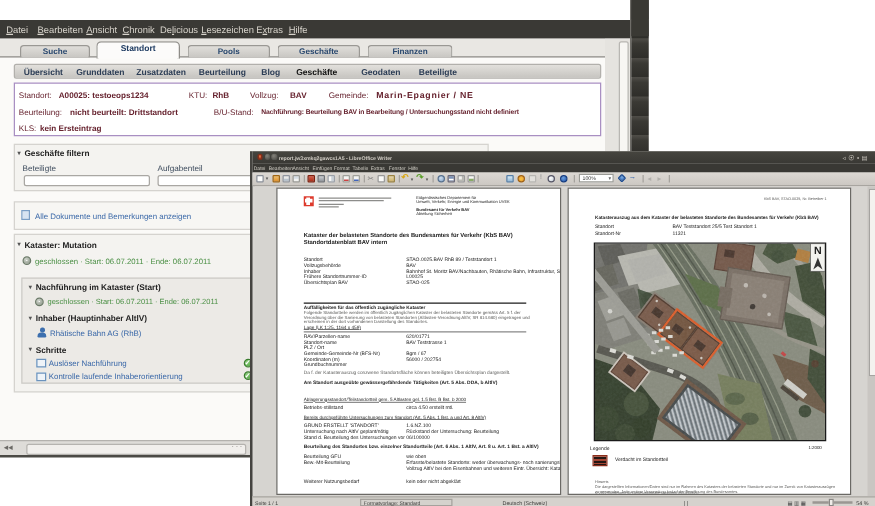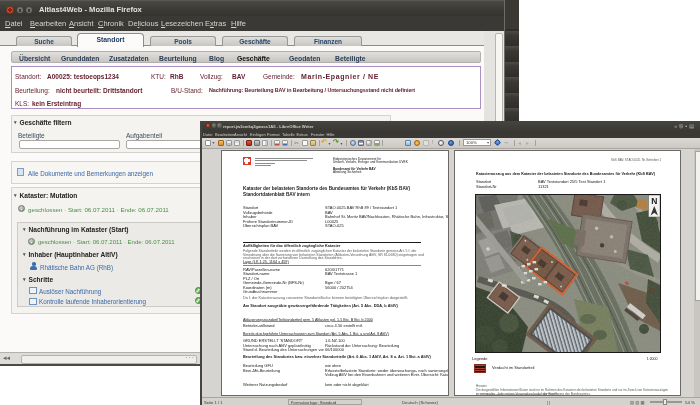--- a/index.html
+++ b/index.html
@@ -54,26 +54,20 @@
 #lovst{position:absolute;left:.5px;top:2px;width:7px;height:150px;background:#f4f2ef;border:1px solid#a5a3a0}
 #lost{position:absolute;left:0;top:275.5px;width:100%;height:8.5px;background:#d5d2cd;border-top:1px solid#a8a5a0}
 #lost .c{position:absolute;top:2px;font-size:4.3px;color:#3c3c3a}
 .bar{position:absolute;background:#8d8d8b;height:1.2px}
 .blk{position:absolute;background:#1c1c1c}
 .pgt{color:#1a1a1a}
 .gt{color:#5a5a58}
 </style></head><body>
 
 <div id="ff">
- <div id="fftit">
-  <div class="wbtn" style="left:6px;top:4.5px;width:8px;height:8px;background:radial-gradient(circle at 50% 50%,#7e2718 0 1.6px,#d4502a 1.7px 3.2px,#e8825e 3.3px);border:1px solid#872d17"></div>
-  <div class="wbtn" style="left:15.5px;top:4.5px;width:8px;height:8px;background:radial-gradient(circle at 50% 55%,#3a3934 0 1.4px,#76746c 1.5px);border:1px solid#413f3b"></div>
-  <div class="wbtn" style="left:25px;top:4.5px;width:8px;height:8px;background:radial-gradient(circle at 50% 55%,#3a3934 0 1.4px,#76746c 1.5px);border:1px solid#413f3b"></div>
-  <span style="position:absolute;left:39px;top:4px;font-size:7.6px;font-weight:bold;color:#e6e2da">Altlast4Web - Mozilla Firefox</span>
- </div>
  <div id="ffmenu">
   <span style="left:5px"><u>D</u>atei</span>
       <span style="left:30px"><u>B</u>earbeiten</span>
       <span style="left:69px"><u>A</u>nsicht</span>
       <span style="left:98px"><u>C</u>hronik</span>
       <span style="left:128px">De<u>l</u>icious</span>
       <span style="left:161px"><u>L</u>esezeichen</span>
       <span style="left:205px">E<u>x</u>tras</span>
       <span style="left:231px"><u>H</u>ilfe</span>
  </div>

